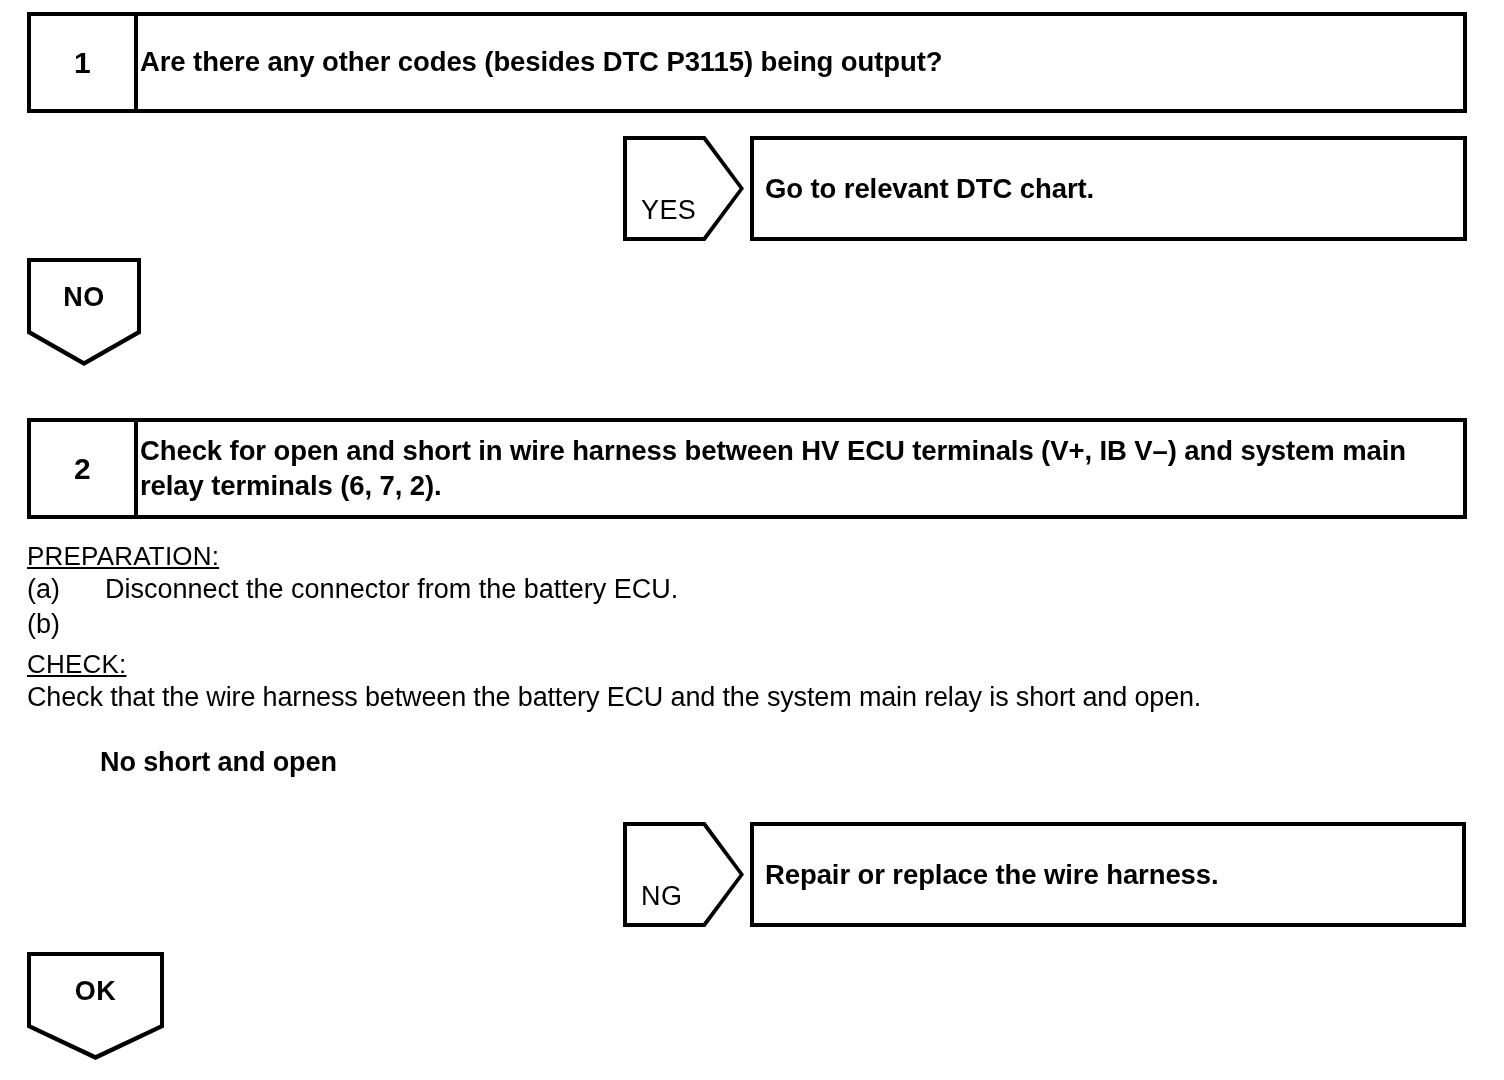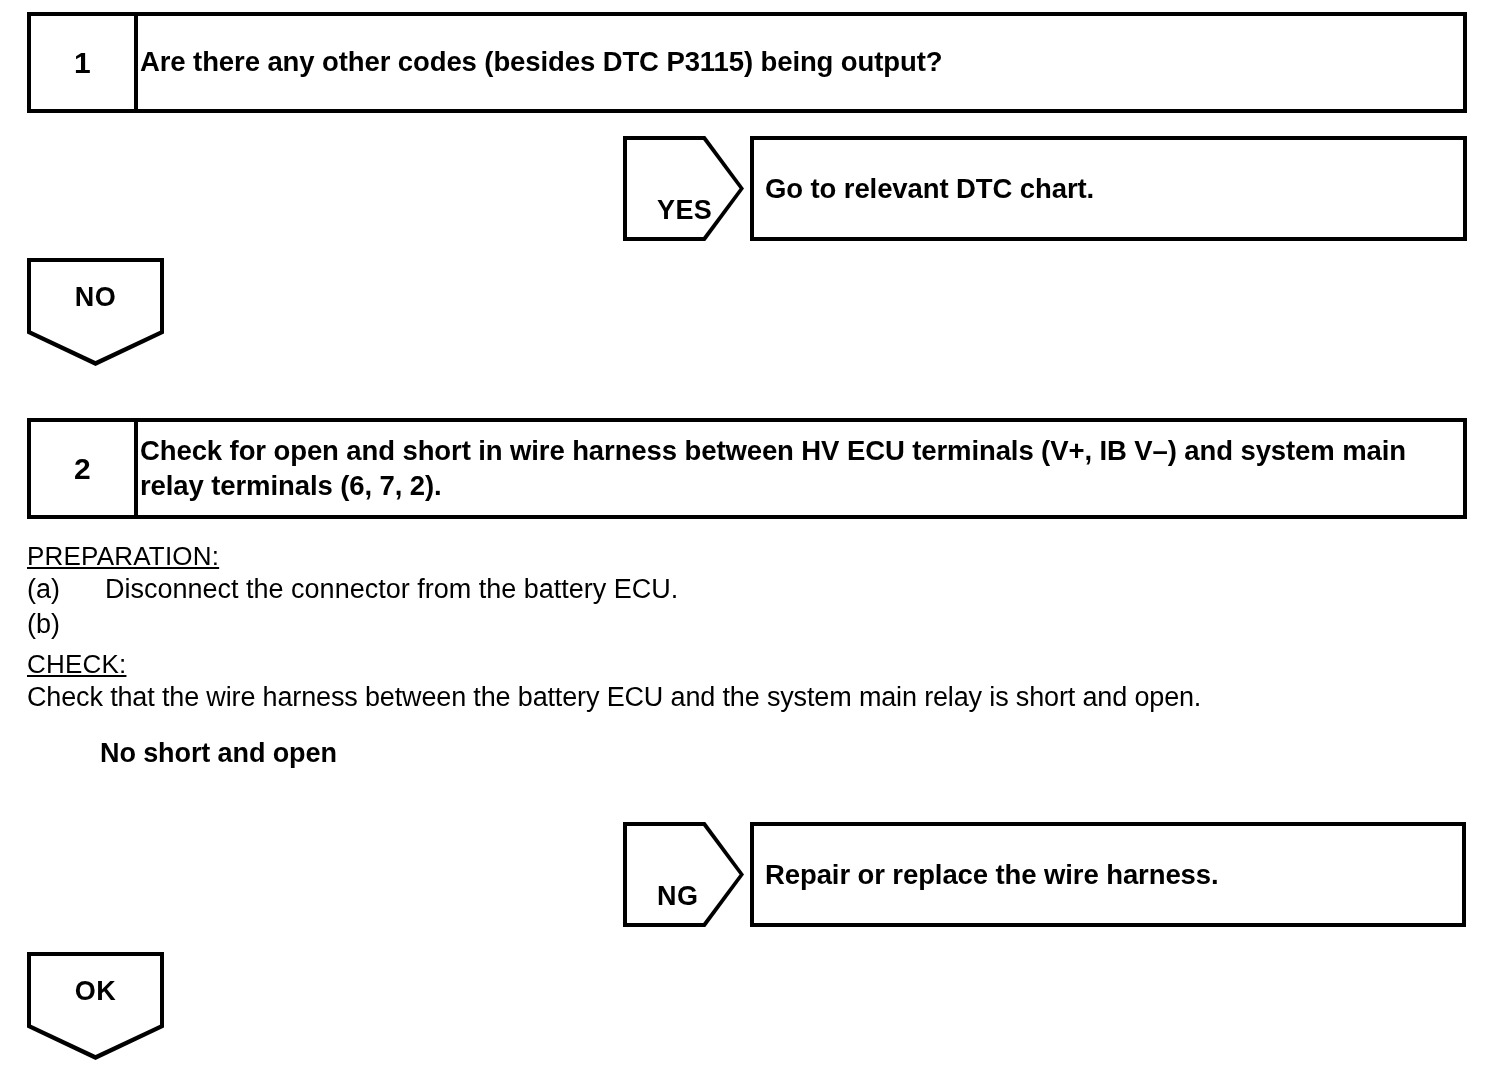--- a/index.html
+++ b/index.html
@@ -63,23 +63,23 @@
     flex: 1;
     align-self: stretch;
     background: #fff;
     clip-path: polygon(0% 0%, 67.5% 0%, 99.6% 50%, 67.5% 100%, 0% 100%);
     display: flex;
     align-items: center;
     justify-content: flex-start;
   }
   .judge-label {
     font-size: 27px;
-    font-weight: bold;
+    font-weight: normal;
     letter-spacing: 0.4px;
-    padding-left: 30px;
+    padding-left: 14px;
     margin-top: 44px;
   }
 
   
   .result-box {
     position: absolute;
     box-sizing: border-box;
     border: 4px solid #000;
     background: #fff;
     display: flex;
@@ -136,21 +136,21 @@
   .lettered-row {
     display: flex;
     margin: 0 0 8px 0;
     font-size: 27px;
   }
   .lettered-tag {
     width: 78px;
     flex: none;
   }
   .plain-line {
-    margin: 0 0 15px 0;
+    margin: 0 0 24px 0;
     font-size: 27px;
     letter-spacing: -0.15px;
   }
   .ok-value {
     margin: 9px 0 0 73px;
     font-size: 27px;
     font-weight: bold;
     letter-spacing: -0.1px;
   }
   .gap-sm { height: 5px; }
@@ -163,21 +163,21 @@
   <div class="step-text">Are there any other codes (besides DTC P3115) being output?</div>
 </div>
 
 <div class="judge-arrow" style="left:623px; top:136px; width:121px; height:105px;">
   <div class="judge-arrow-inner">
     <span class="judge-label">YES</span>
   </div>
 </div>
 <div class="result-box" style="left:750px; top:136px; width:717px; height:105px;">Go to relevant DTC chart.</div>
 
-<div class="down-arrow" style="left:27px; top:258px; width:137px; height:108px;">
+<div class="down-arrow" style="left:27px; top:258px; width:114px; height:108px;">
   <div class="down-arrow-inner"></div>
   <span class="down-label">NO</span>
 </div>
 
 <div class="step-box" style="left:27px; top:418px; width:1440px; height:101px;">
   <div class="step-num">2</div>
   <div class="step-text">Check for open and short in wire harness between HV ECU terminals (V+, IB V–) and system main relay terminals (6, 7, 2).</div>
 </div>
 
 <div class="text-block">

